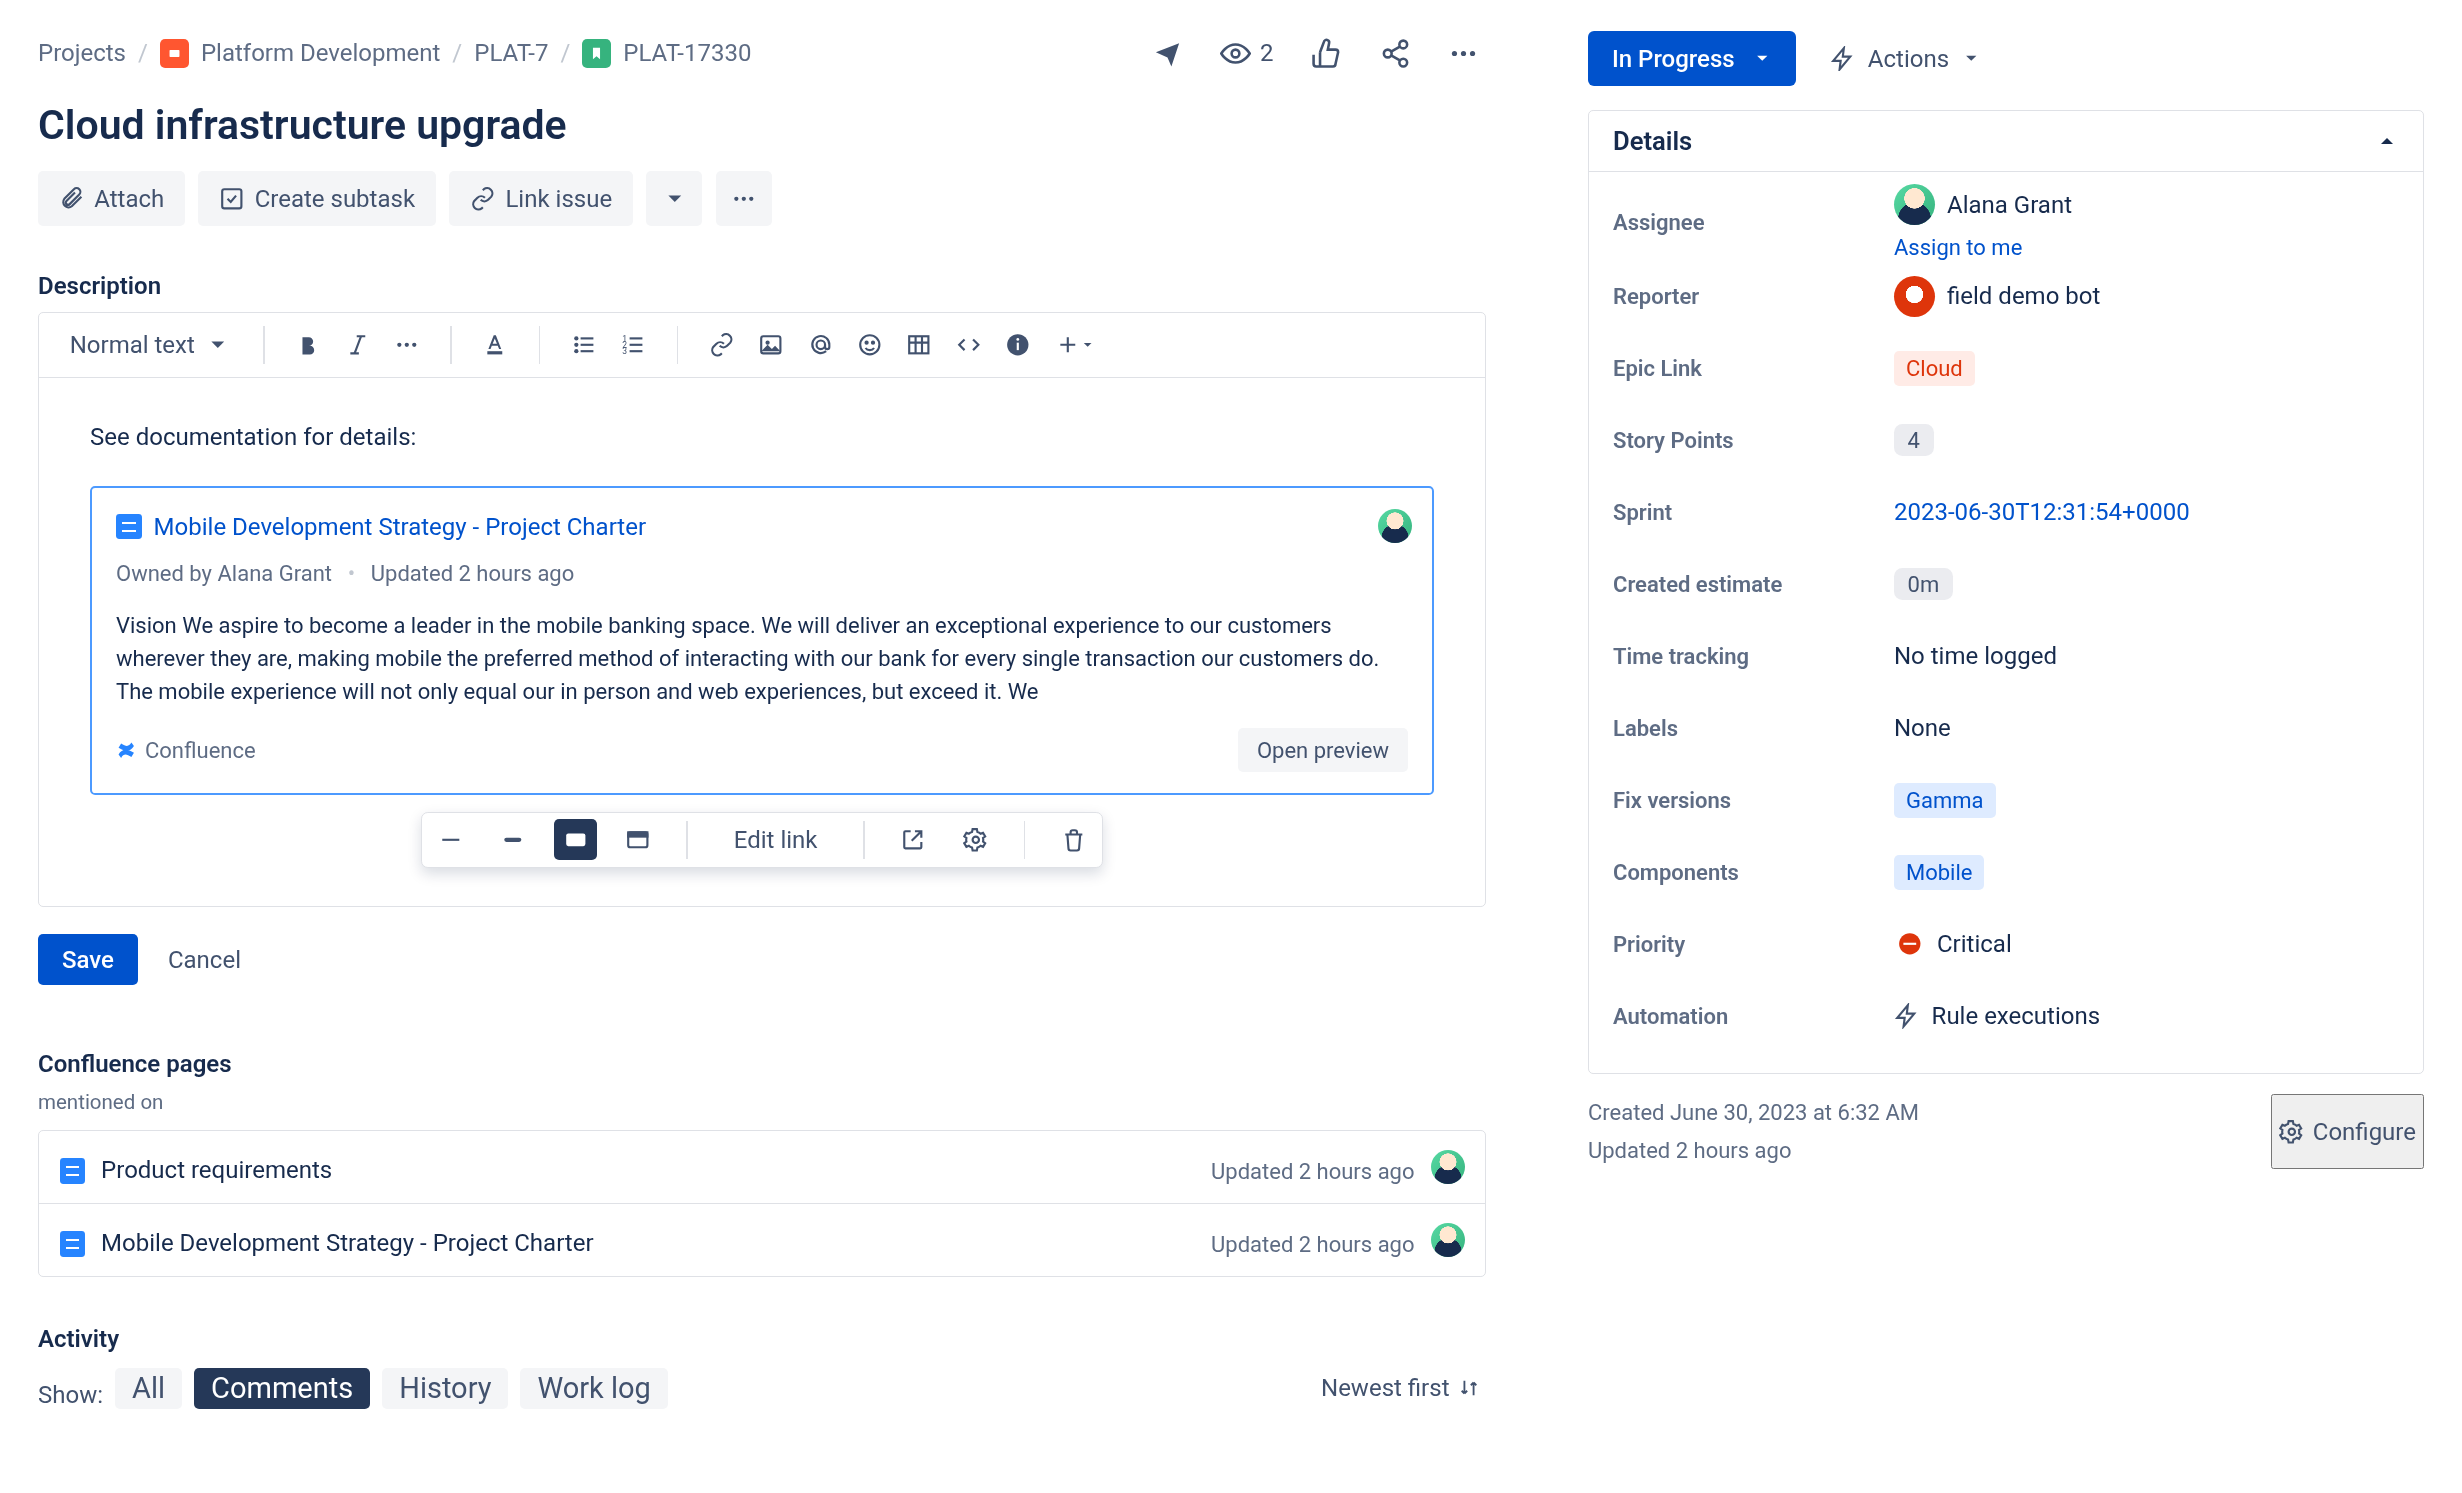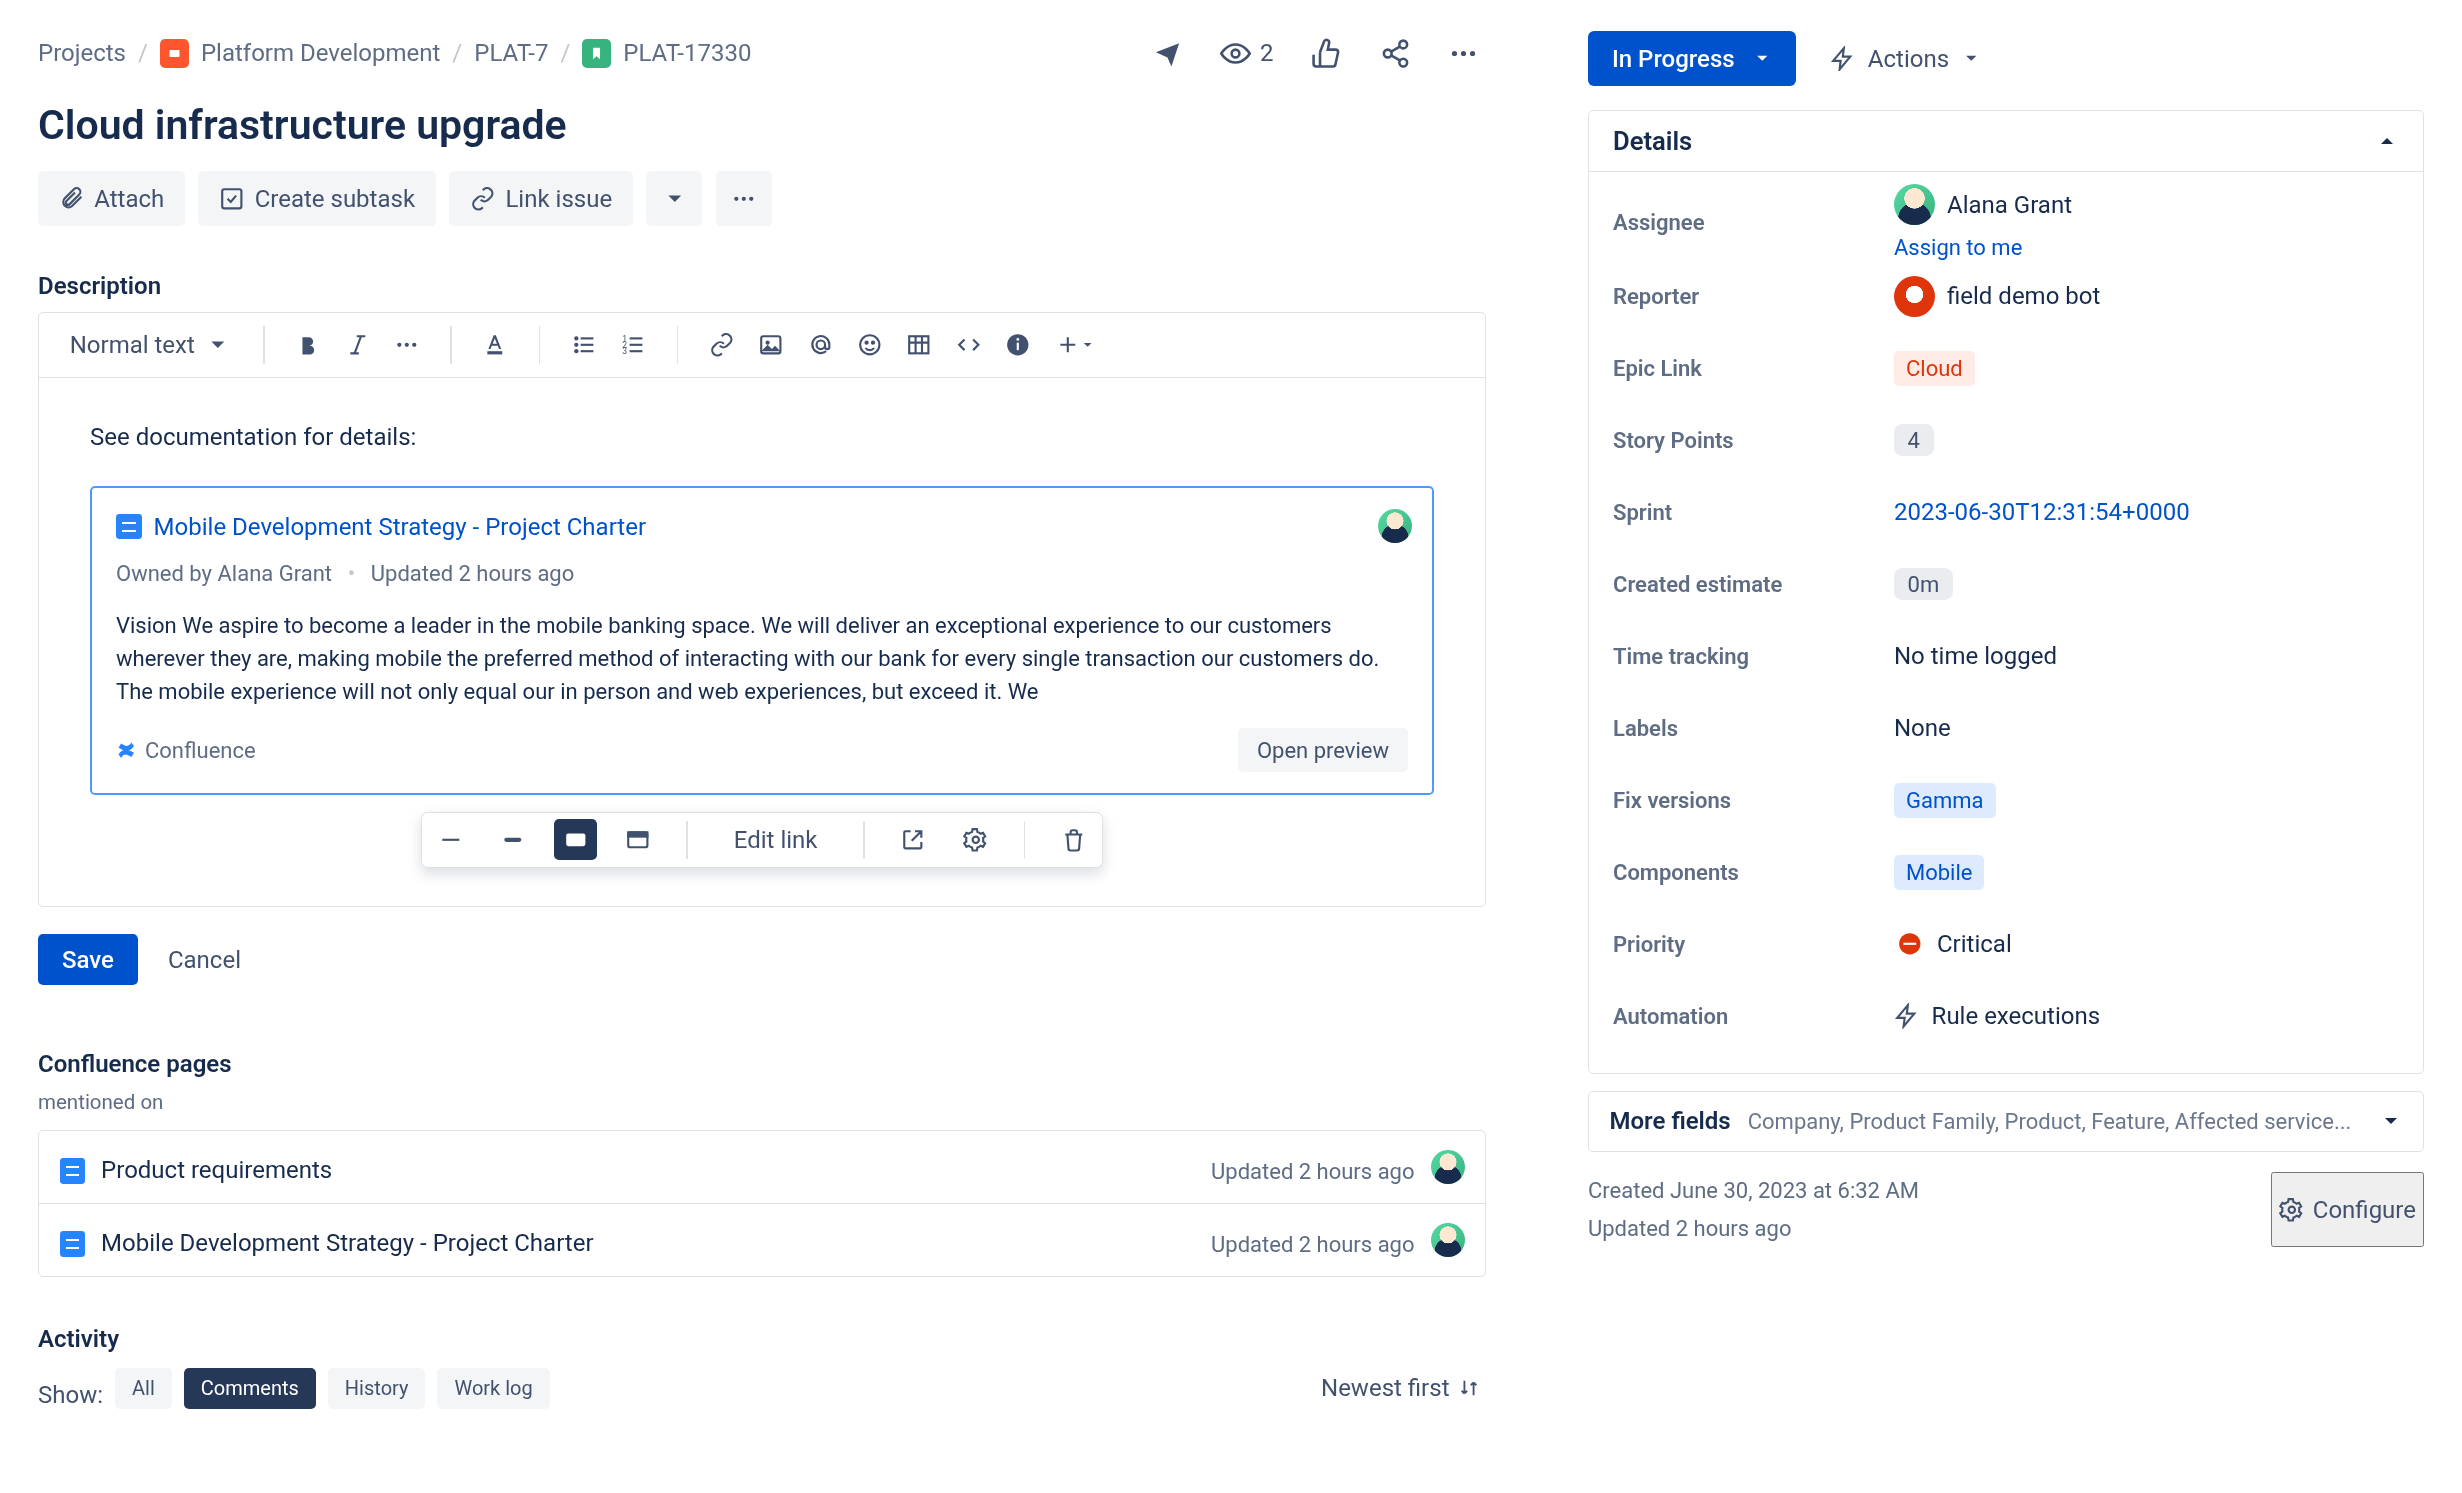--- a/index.html
+++ b/index.html
@@ -95,21 +95,21 @@
   .conf-list{border:1.7px solid var(--panel-border);border-radius:5.1px}
   .conf-row{display:flex;align-items:flex-end;gap:16px;padding:19px 20.5px}
   .conf-row + .conf-row{border-top:1.7px solid var(--panel-border)}
   .conf-row .title{flex:1;font-size:24px;font-weight:400;margin:0}
   .conf-row .meta{color:var(--muted);font-size:22px}
 
   
   .activity{margin-top:48px}
   .act-row{display:flex;align-items:center;justify-content:space-between;margin-top:15.3px}
   .act-left{display:flex;align-items:flex-end;gap:12px;font-size:24px;color:#42526E}
-  .tab{background:#F4F5F7;border:none;border-radius:5.1px;height:41px;padding:0 17px;font-size:20px;color:#42526E}
+  .tab{background:#F4F5F7;border:none;border-radius:5.1px;height:41px;padding:0 17px;font-size:29px;color:#42526E}
   .tab.active{background:#253858;color:#fff}
   .sort-btn{background:none;border:none;display:inline-flex;align-items:center;gap:8.5px;color:#42526E;font-size:24px}
 
   
   .side-top{display:flex;align-items:center;gap:20.5px;margin-bottom:24px}
   .status-btn{background:#0052CC;color:#fff;border:none;border-radius:6px;height:55px;padding:0 24px;display:inline-flex;align-items:center;gap:17px;font-size:24px;font-weight:500}
   .status-btn svg{width:20.5px;height:20.5px}
   .ghost-btn{background:none;border:none;display:inline-flex;align-items:center;gap:12px;color:#42526E;font-size:24px;height:55px;padding:0 13.6px}
 
   .panel{border:1.7px solid var(--panel-border);border-radius:5.1px;margin-bottom:17px}
@@ -587,27 +587,20 @@
                 <svg viewBox="0 0 24 24" fill="none" stroke="currentColor" stroke-width="2">
                   <path d="M13 2L3 14h7l-1 8 10-12h-7z"></path>
                 </svg>
               </span>
             <span>Rule executions</span>
           </div>
         </div>
       </div>
     </div>
 
-    <div class="panel-compact">
-      <span class="mf-label">More fields</span>
-      <span class="mf-list">Company, Product Family, Product, Feature, Affected service...</span>
-      <svg viewBox="0 0 24 24" width="24" height="24" fill="currentColor">
-          <path d="M6 9l6 6 6-6z"></path>
-        </svg>
-    </div>
 
     <div class="side-meta">
       <div>
         <div>Created June 30, 2023 at 6:32 AM</div>
         <div>Updated 2 hours ago</div>
       </div>
       <button class="configure">
         <svg viewBox="0 0 24 24" fill="none" stroke="currentColor" stroke-width="2">
             <circle cx="12" cy="12" r="3"></circle>
             <path d="M19 12a7 7 0 00-.2-1.7l2-1.5-2-3.4-2.3 1a7 7 0 00-3-1.7L13 2h-4l-.5 2.7a7 7 0 00-3 1.7l-2.3-1-2 3.4 2 1.5A7 7 0 003 12a7 7 0 00.2 1.7l-2 1.5 2 3.4 2.3-1a7 7 0 003 1.7L9 22h4l.5-2.7a7 7 0 003-1.7l2.3 1 2-3.4-2-1.5c.1-.6.2-1.1.2-1.7z"></path>

